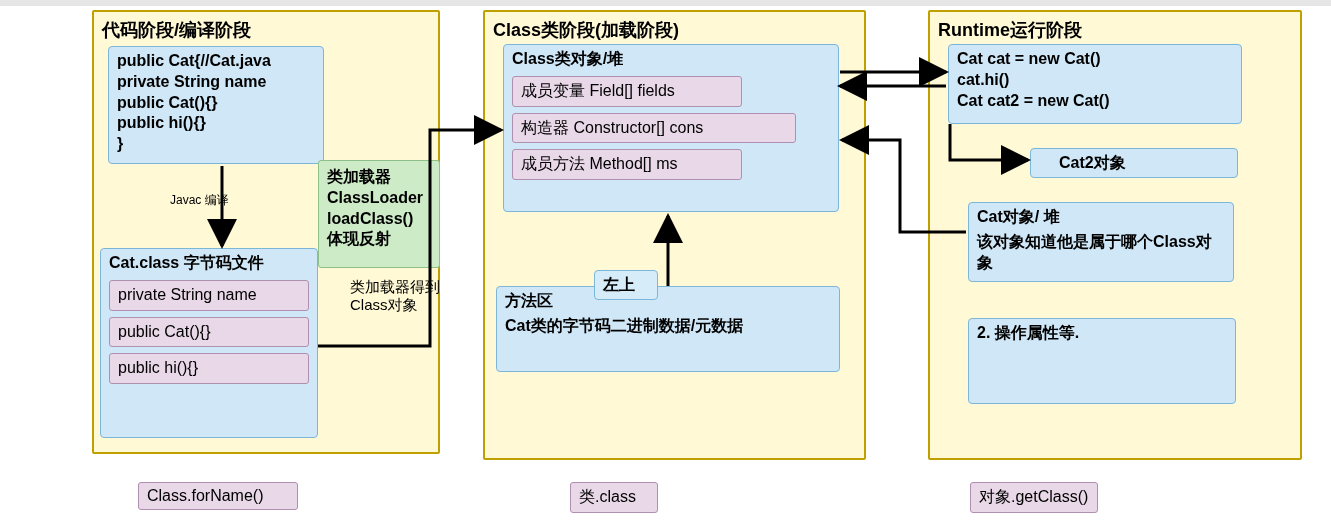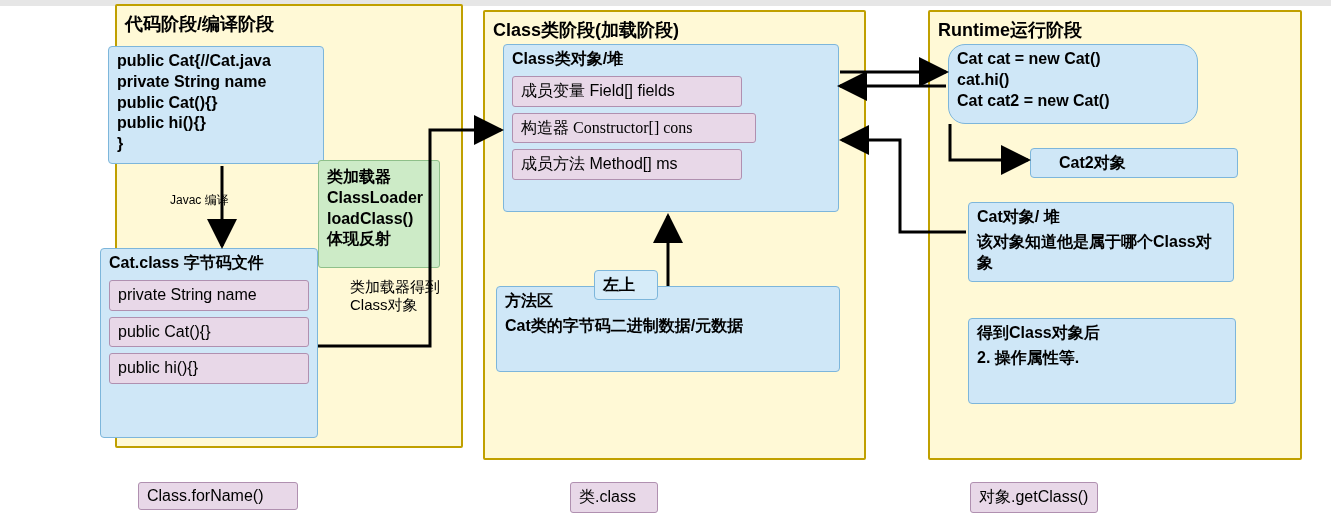--- a/index.html
+++ b/index.html
@@ -77,21 +77,21 @@
     width: 1331px; height: 529px;
     pointer-events: none;
   }
 </style>
 </head>
 <body>
 
 <div class="canvas">
   <div class="topbar"></div>
 
-  <div class="stage-box" style="left:92px; top:4px; width:348px; height:444px;margin-left:23px;">
+  <div class="stage-box" style="left:92px; top:10px; width:348px; height:444px;">
     <div class="stage-title">代码阶段/编译阶段</div>
   </div>
 
   <div class="blue-box" style="left:108px; top:46px; width:216px; height:118px;">
     <div style="font-weight:bold;">public Cat{//Cat.java</div>
     <div style="font-weight:bold;">private String name</div>
     <div style="font-weight:bold;">public Cat(){}</div>
     <div style="font-weight:bold;">public hi(){}</div>
     <div style="font-weight:bold;">}</div>
   </div>
@@ -116,56 +116,55 @@
 
   <div class="small-note" style="left:322px; top:278px; width:120px;margin-left:28px;">类加载器得到Class对象</div>
 
   <div class="stage-box" style="left:483px; top:10px; width:383px; height:450px;">
     <div class="stage-title">Class类阶段(加载阶段)</div>
   </div>
 
   <div class="blue-box" style="left:503px; top:44px; width:336px; height:168px;">
     <div class="title">Class类对象/堆</div>
     <div class="pink-chip" style="width:230px;">成员变量 Field[] fields</div>
-    <div class="pink-chip" style="width:244px;font-family:Liberation Serif, serif;">构造器 Constructor[] cons</div>
+    <div class="pink-chip" style="width:284px;">构造器 Constructor[] cons</div>
     <div class="pink-chip" style="width:230px;">成员方法 Method[] ms</div>
   </div>
 
   <div class="blue-box" style="left:496px; top:286px; width:344px; height:86px;">
     <div class="title">方法区</div>
     <div style="font-weight:bold;">Cat类的字节码二进制数据/元数据</div>
   </div>
 
   <div class="blue-box" style="left:594px; top:270px; width:64px; height:30px; background:#d6ecf9; text-align:left; font-weight:bold;">
     <span>左上</span>
   </div>
 
   <div class="pink-chip" style="position:absolute; left:570px; top:476px; width:88px;">类.class</div>
 
   <div class="stage-box" style="left:928px; top:10px; width:374px; height:450px;">
     <div class="stage-title">Runtime运行阶段</div>
   </div>
 
-  <div class="blue-box" style="left:948px; top:44px; width:250px; height:80px;border-radius:17px;">
+  <div class="blue-box" style="left:948px; top:44px; width:294px; height:80px;">
     <div style="font-weight:bold;">Cat cat = new Cat()</div>
     <div style="font-weight:bold;">cat.hi()</div>
     <div style="font-weight:bold;">Cat cat2 = new Cat()</div>
   </div>
 
   <div class="blue-box" style="left:1030px; top:148px; width:208px; height:30px;">
     <span style="font-weight:bold;margin-left:20px;">Cat2对象</span>
   </div>
 
   <div class="blue-box" style="left:968px; top:202px; width:266px; height:80px;">
     <div class="title">Cat对象/ 堆</div>
     <div style="font-weight:bold;">该对象知道他是属于哪个Class对象</div>
   </div>
 
   <div class="blue-box" style="left:968px; top:318px; width:268px; height:86px;">
-    <div class="title">得到Class对象后</div>
     <div style="font-weight:bold;">2. 操作属性等.</div>
   </div>
 
   <div class="pink-chip" style="position:absolute; left:970px; top:476px; width:128px;">对象.getClass()</div>
 
   <svg class="arrows">
     <defs>
       <marker id="ah" markerWidth="12" markerHeight="12" refX="9" refY="5" orient="auto">
         <path d="M0,0 L10,5 L0,10 Z" fill="#000"></path>
       </marker>

